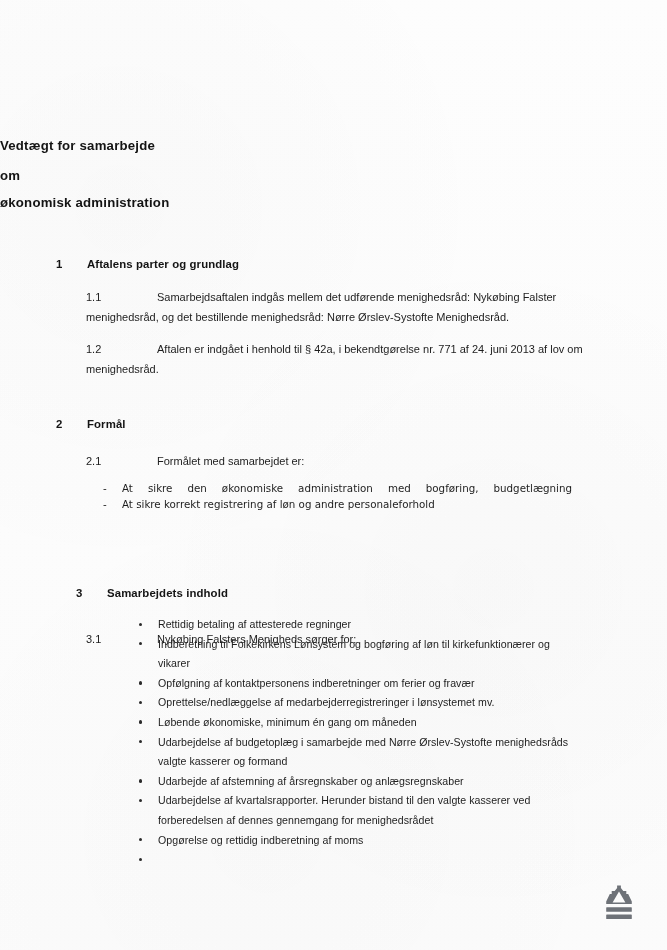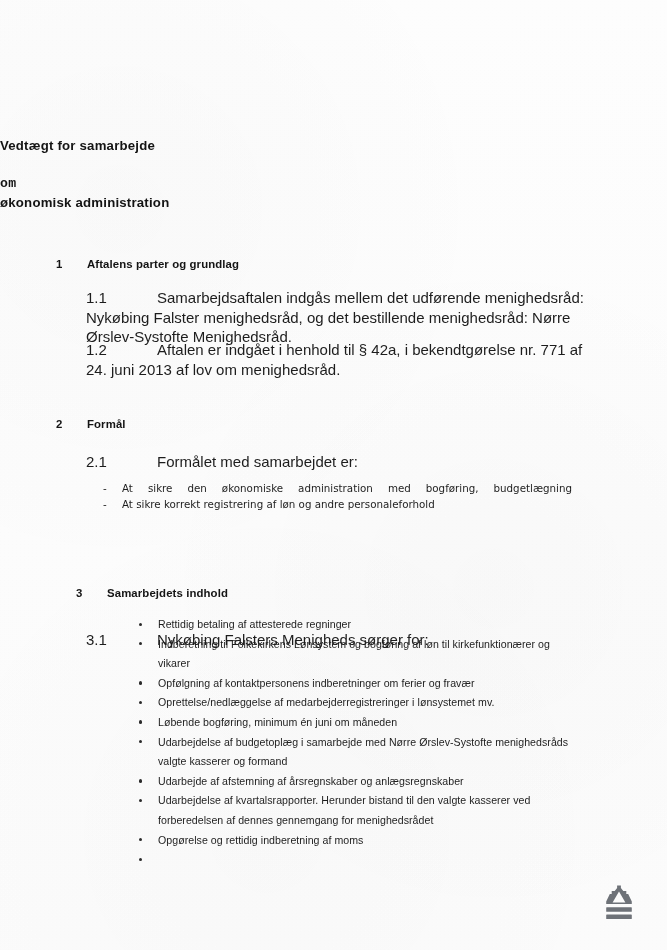--- a/index.html
+++ b/index.html
@@ -44,21 +44,21 @@
     top: 0;
     width: 667px;
   }
   .title-line {
     font-weight: bold;
     font-size: 13.2px;
     letter-spacing: .22px;
     color: #141414;
   }
   .title-main   { position: absolute; left: 0; right: 4px; top: 138px; }
-  .title-om     { position: absolute; left: 0; right: 0; top: 176px; font-family: Liberation Mono, monospace; }
+  .title-om     { position: absolute; left: 0; right: 0; top: 168px; }
   .title-sub    { position: absolute; left: 0; right: 0; top: 195px; }
 
   
   .section-heading {
     position: absolute;
     left: 56px;
     width: 560px;
     font-weight: bold;
     font-size: 11.4px;
     color: #141414;
@@ -67,21 +67,21 @@
   .section-heading .num {
     display: inline-block;
     width: 31px;
   }
 
   
   .para-hanging {
     position: absolute;
     left: 50px;
     width: 545px;
-    font-size: 15px;
+    font-size: 11px;
     line-height: 19.5px;
     color: #1d1d1d;
   }
   .para-hanging .pnum {
     position: absolute;
     left: 36px;
     top: 0;
   }
   .para-hanging .ptxt {
     display: block;
@@ -235,21 +235,21 @@
         <span>Opfølgning af kontaktpersonens indberetninger om ferier og fravær</span>
       </div>
 
       <div class="bullet-item">
         <span class="dot"></span>
         <span>Oprettelse/nedlæggelse af medarbejderregistreringer i lønsystemet mv.</span>
       </div>
 
       <div class="bullet-item">
         <span class="dot"></span>
-        <span>Løbende bogføring, minimum én juni om måneden</span>
+        <span>Løbende økonomiske, minimum én gang om måneden</span>
       </div>
 
       <div class="bullet-item">
         <span class="dot"></span>
         <span>Udarbejdelse af budgetoplæg i samarbejde med Nørre Ørslev-Systofte menighedsråds valgte kasserer og formand</span>
       </div>
 
       <div class="bullet-item">
         <span class="dot"></span>
         <span>Udarbejde af afstemning af årsregnskaber og anlægsregnskaber</span>

